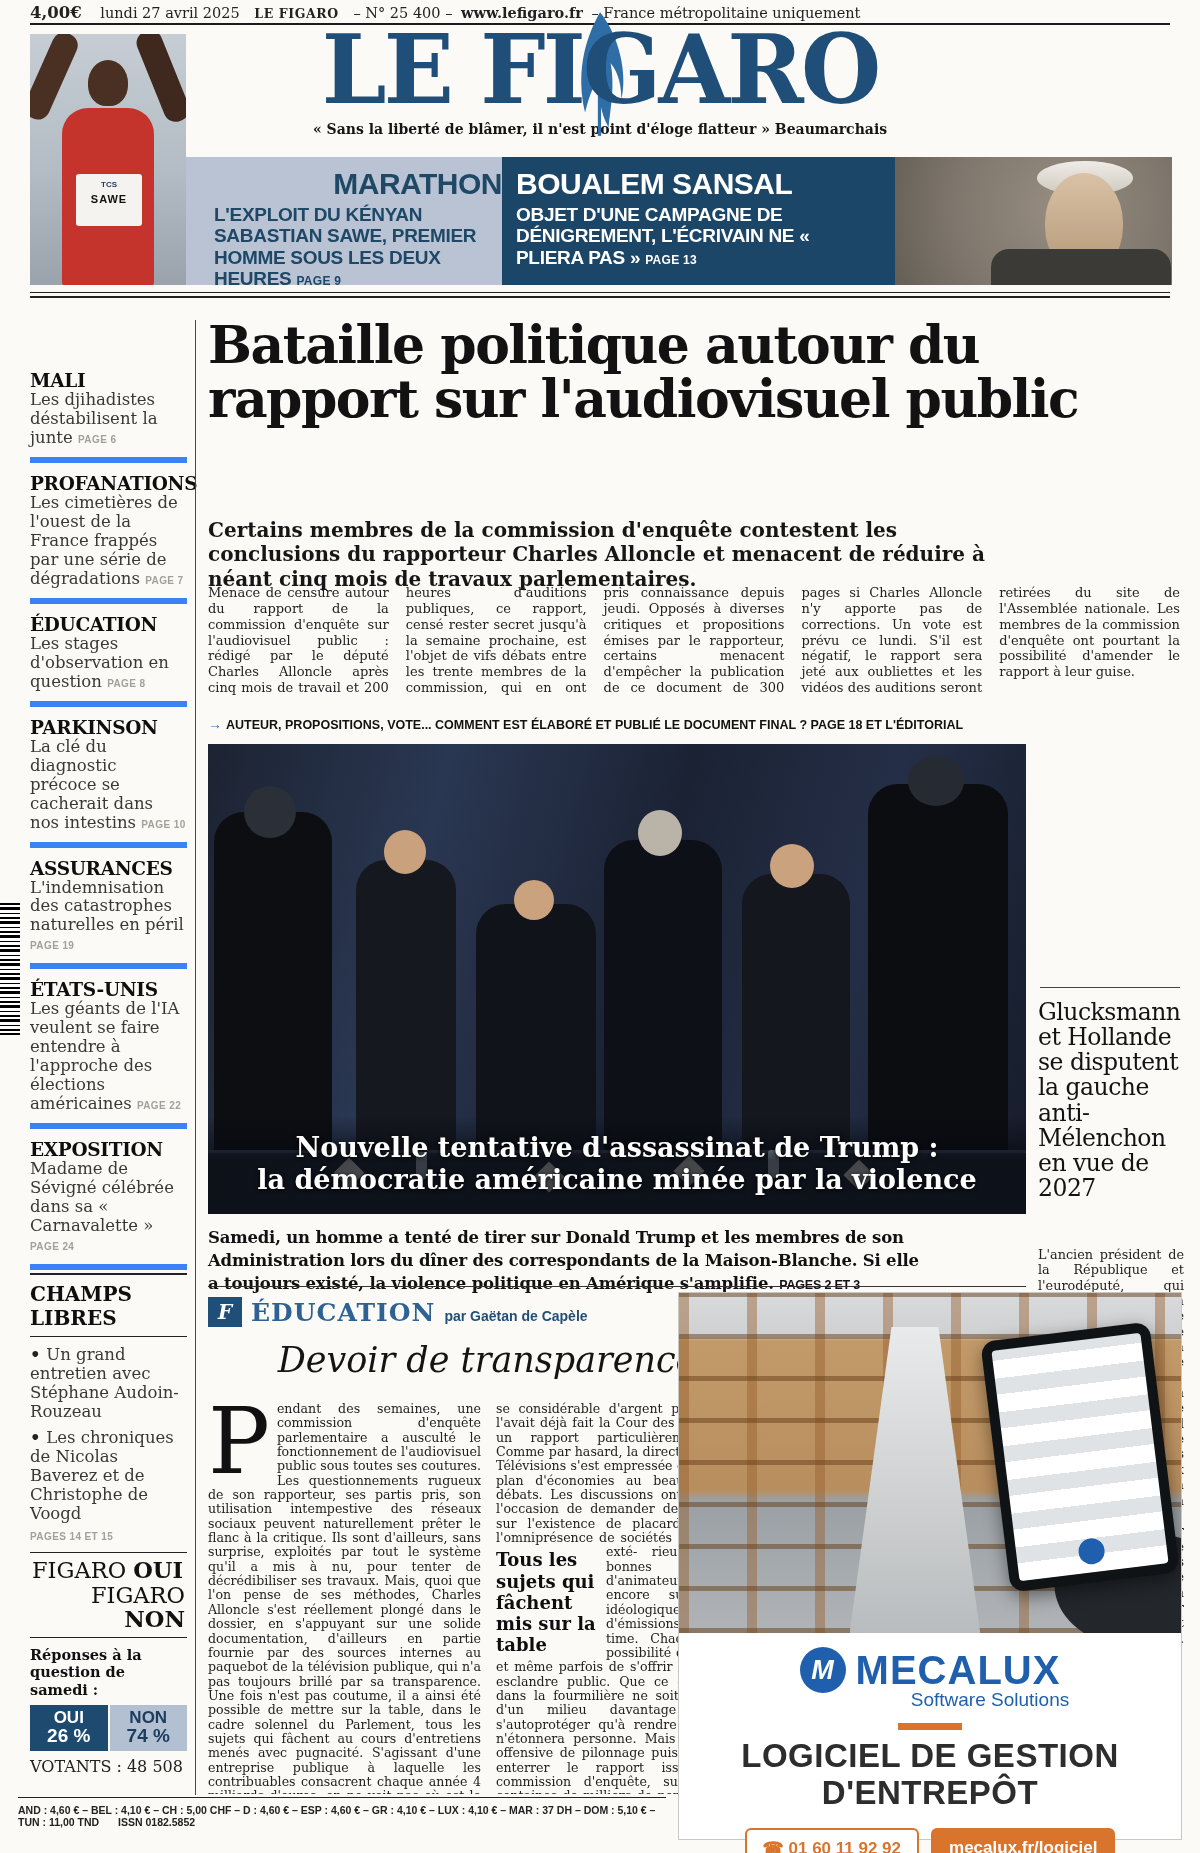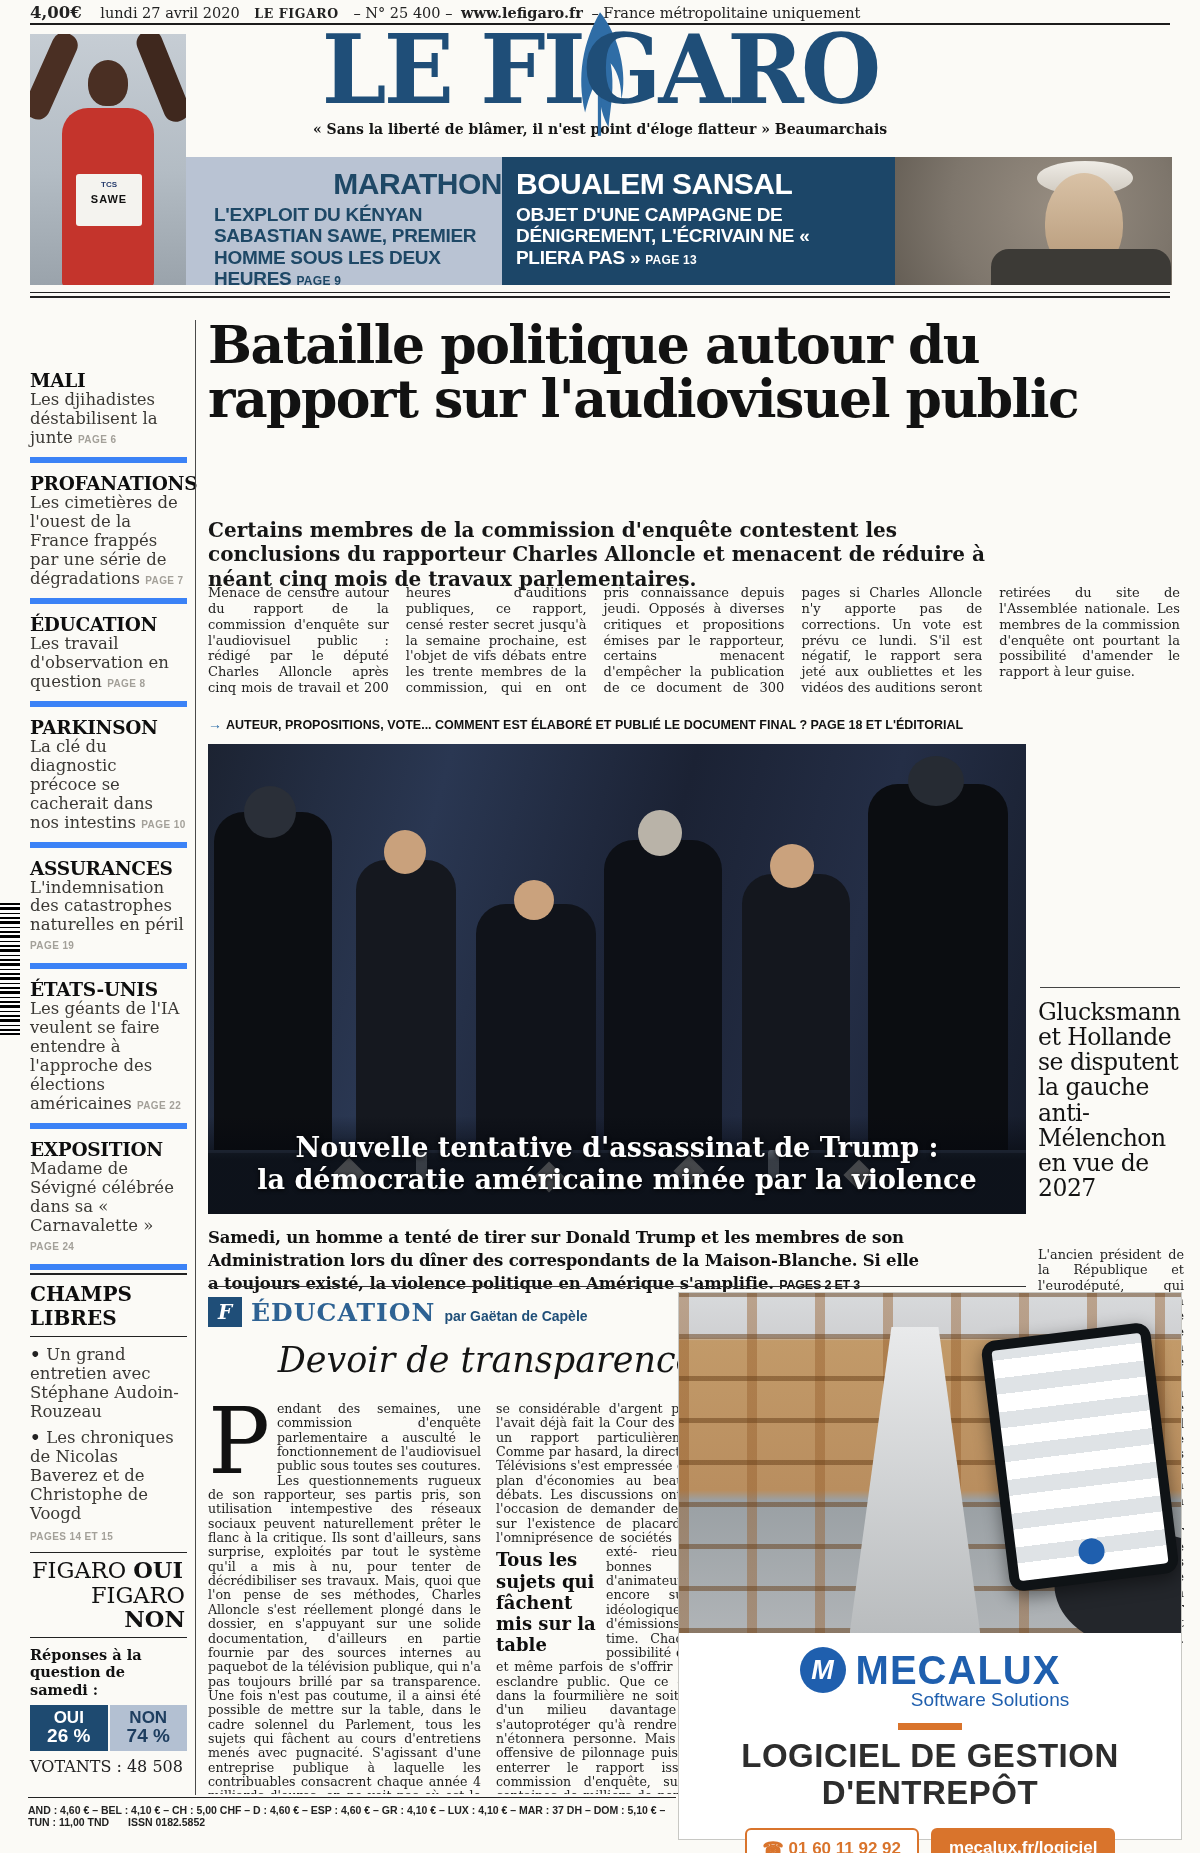--- a/index.html
+++ b/index.html
@@ -161,32 +161,32 @@
   .mx-name { font-size:40px; font-weight:bold; color:#1f5fae; letter-spacing:1px; }
   .mx-sub { font-size:19px; color:#1f5fae; margin:-4px 0 0 120px; }
   .mx-bar { width:64px; height:7px; background:#d9742c; margin:12px auto 8px; }
   .mx-h { font-size:33px; font-weight:bold; color:#2d2d2d; letter-spacing:.5px; line-height:1.12; }
   .mx-btns { display:flex; justify-content:center; gap:12px; margin-top:16px; }
   .btn-phone { border:2px solid #d9742c; color:#d9742c; border-radius:6px; padding:8px 16px;
                font-weight:bold; font-size:17px; background:#fff; }
   .btn-url { background:#d9742c; color:#fff; border-radius:6px; padding:10px 18px; font-weight:bold; font-size:17px; }
 
   
-  .bottomline { position:absolute; left:28px; top:1797px; width:648px; border-top:1px solid #222;
+  .bottomline { position:absolute; left:18px; top:1797px; width:648px; border-top:1px solid #222;
                 padding-top:6px; font-family:"Liberation Sans",sans-serif; font-size:10.5px; font-weight:bold; color:#222; }
   .issn { margin-left:16px; }
 </style>
 </head>
 <body>
 
 <div class="page">
 
   <div class="topbar">
     <span class="tb-price">4,00€</span>
-    <span class="tb-seg">lundi 27 avril 2020</span>
+    <span class="tb-seg">lundi 27 avril 2025</span>
     <span class="tb-brand">LE FIGARO</span>
     <span class="tb-seg">– N° 25 400 –</span>
     <span class="tb-site">www.lefigaro.fr</span>
     <span class="tb-seg">– France métropolitaine uniquement</span>
   </div>
 
   <div class="masthead">
     <svg class="quill" width="66" height="128" viewBox="0 0 60 120">
       <path d="M30 2 C14 30 8 62 16 96 C20 80 24 70 30 62 C28 80 30 95 38 110 C40 90 44 72 40 50 C48 60 50 72 50 84 C56 60 48 24 30 2 Z" fill="#2f6da6"></path>
       <rect x="28" y="58" width="3" height="60" fill="#2f6da6"></rect>
@@ -230,21 +230,21 @@
     <div class="sb-item">
       <div class="sb-rubric">MALI</div>
       <div class="sb-text"><span>Les djihadistes déstabilisent la junte </span><span class="sb-page">PAGE 6</span></div>
     </div>
     <div class="sb-item">
       <div class="sb-rubric">PROFANATIONS</div>
       <div class="sb-text"><span>Les cimetières de l'ouest de la France frappés par une série de dégradations </span><span class="sb-page">PAGE 7</span></div>
     </div>
     <div class="sb-item">
       <div class="sb-rubric">ÉDUCATION</div>
-      <div class="sb-text"><span>Les travail d'observation en question </span><span class="sb-page">PAGE 8</span></div>
+      <div class="sb-text"><span>Les stages d'observation en question </span><span class="sb-page">PAGE 8</span></div>
     </div>
     <div class="sb-item">
       <div class="sb-rubric">PARKINSON</div>
       <div class="sb-text"><span>La clé du diagnostic précoce se cacherait dans nos intestins </span><span class="sb-page">PAGE 10</span></div>
     </div>
     <div class="sb-item">
       <div class="sb-rubric">ASSURANCES</div>
       <div class="sb-text"><span>L'indemnisation des catastrophes naturelles en péril </span><span class="sb-page">PAGE 19</span></div>
     </div>
     <div class="sb-item">

